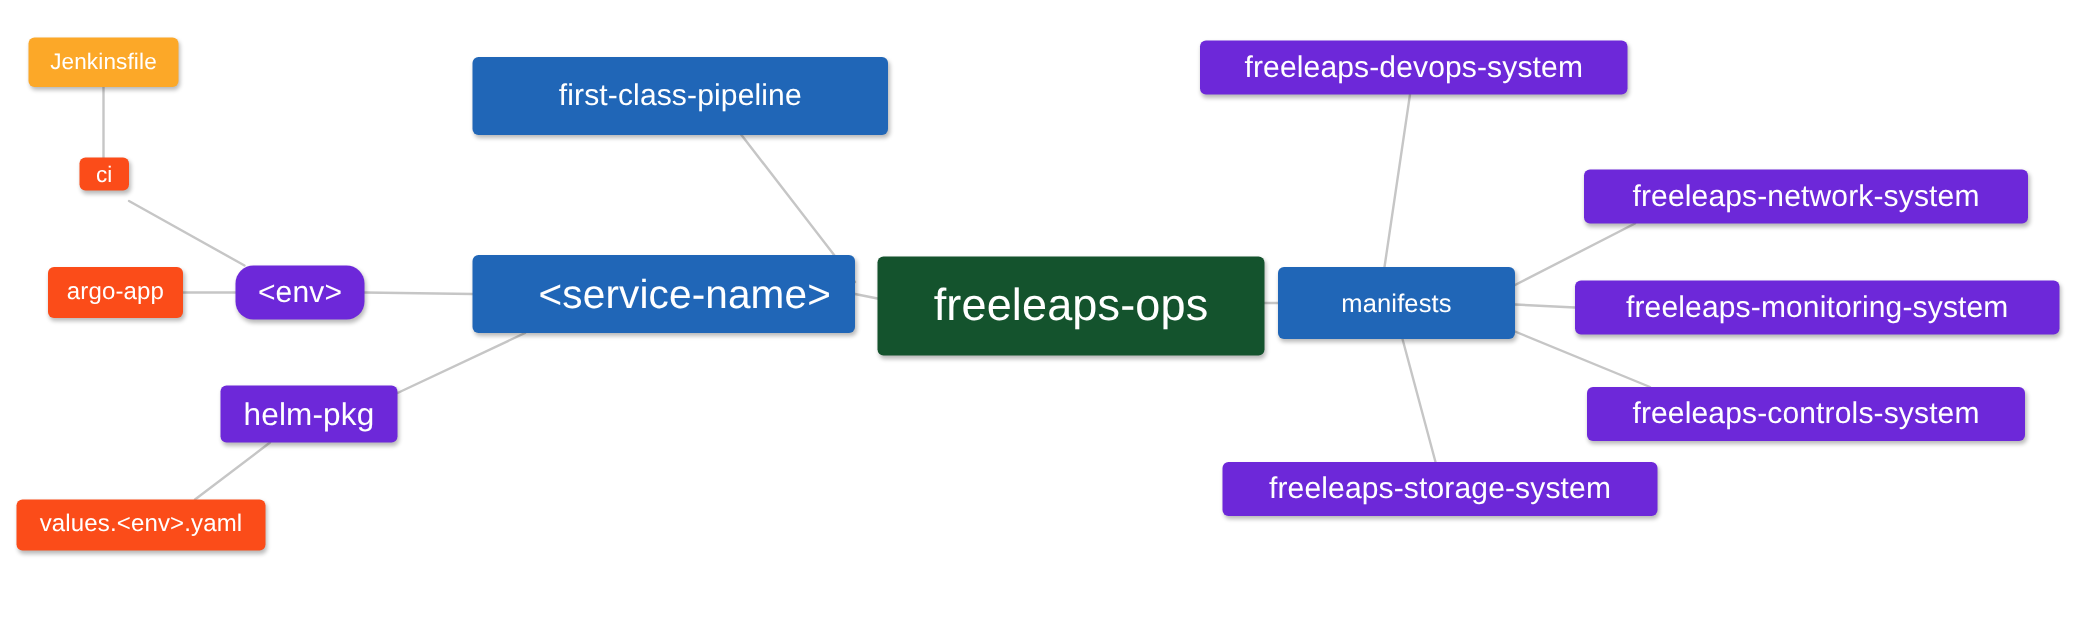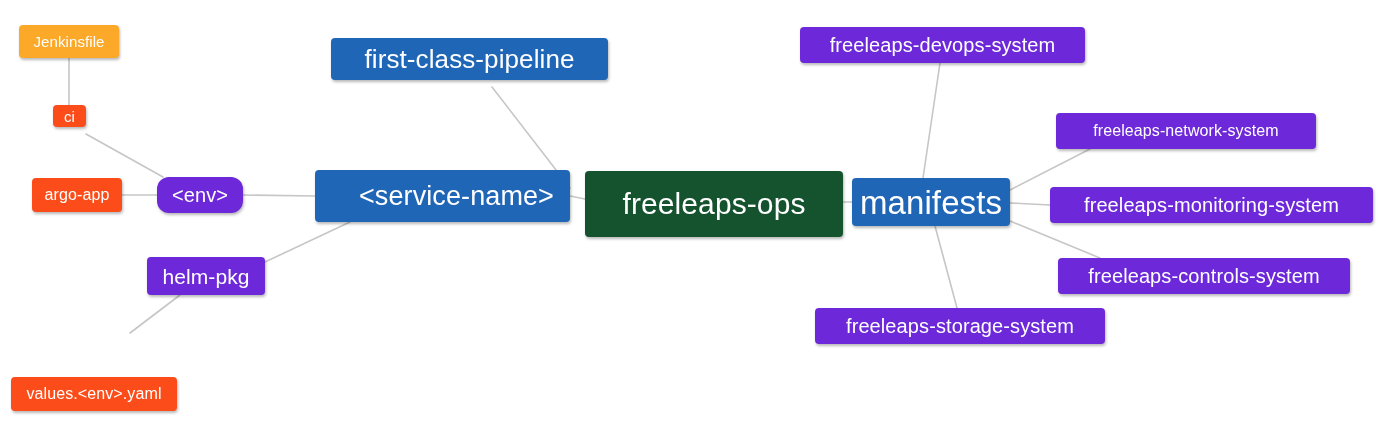--- a/index.html
+++ b/index.html
@@ -62,26 +62,26 @@
       <line x1="180" y1="295" x2="130" y2="333" stroke="#c6c6c6" stroke-width="1.6" stroke-linecap="round"></line>
       <line x1="843" y1="202" x2="852" y2="202" stroke="#c6c6c6" stroke-width="1.6" stroke-linecap="round"></line>
       <line x1="923" y1="178" x2="940" y2="63" stroke="#c6c6c6" stroke-width="1.6" stroke-linecap="round"></line>
       <line x1="1010" y1="190" x2="1090" y2="149" stroke="#c6c6c6" stroke-width="1.6" stroke-linecap="round"></line>
       <line x1="1010" y1="203" x2="1050" y2="205" stroke="#c6c6c6" stroke-width="1.6" stroke-linecap="round"></line>
       <line x1="1010" y1="221" x2="1100" y2="258" stroke="#c6c6c6" stroke-width="1.6" stroke-linecap="round"></line>
       <line x1="935" y1="226" x2="957" y2="308" stroke="#c6c6c6" stroke-width="1.6" stroke-linecap="round"></line>
     </svg>
 <div class="node node-root" style="left: 585px; top: 171px; width: 258px; height: 66px; font-size: 30px;">freeleaps-ops</div>
     <div class="node node-blue" style="left: 315px; top: 170px; width: 255px; height: 52px; font-size: 27px; padding-left: 28px;">&lt;service-name&gt;</div>
-    <div class="node node-blue" style="left: 315px; top: 38px; width: 277px; height: 42px; font-size: 26px; margin-left: 16px;">first-class-pipeline</div>
+    <div class="node node-blue" style="left: 315px; top: 38px; width: 277px; height: 52px; font-size: 20px;">first-class-pipeline</div>
     <div class="node node-green" style="left: 157px; top: 177px; width: 86px; height: 36px; font-size: 20px; border-radius: 12px;">&lt;env&gt;</div>
     <div class="node node-green" style="left: 147px; top: 257px; width: 118px; height: 38px; font-size: 21px;">helm-pkg</div>
     <div class="node node-red" style="left: 53px; top: 105px; width: 33px; height: 22px; font-size: 15px;">ci</div>
     <div class="node node-red" style="left: 32px; top: 178px; width: 90px; height: 34px; font-size: 16px;">argo-app</div>
     <div class="node node-orange" style="left: 19px; top: 25px; width: 100px; height: 33px; font-size: 15px;">Jenkinsfile</div>
-    <div class="node node-red" style="left: 11px; top: 333px; width: 166px; height: 34px; font-size: 16px; margin-top: 44px;">values.&lt;env&gt;.yaml</div>
-    <div class="node node-blue" style="left: 852px; top: 178px; width: 158px; height: 48px; font-size: 33px;">manifests</div>
+    <div class="node node-red" style="left: 11px; top: 333px; width: 166px; height: 34px; font-size: 16px;">values.&lt;env&gt;.yaml</div>
+    <div class="node node-blue" style="left: 852px; top: 178px; width: 158px; height: 48px; font-size: 17px;">manifests</div>
     <div class="node node-green" style="left: 800px; top: 27px; width: 285px; height: 36px; font-size: 20px;">freeleaps-devops-system</div>
-    <div class="node node-green" style="left: 1056px; top: 113px; width: 260px; height: 36px; font-size: 16px;">freeleaps-network-system</div>
+    <div class="node node-green" style="left: 1056px; top: 113px; width: 296px; height: 36px; font-size: 20px;">freeleaps-network-system</div>
     <div class="node node-green" style="left: 1050px; top: 187px; width: 323px; height: 36px; font-size: 20px;">freeleaps-monitoring-system</div>
     <div class="node node-green" style="left: 815px; top: 308px; width: 290px; height: 36px; font-size: 20px;">freeleaps-storage-system</div>
     <div class="node node-green" style="left: 1058px; top: 258px; width: 292px; height: 36px; font-size: 20px;">freeleaps-controls-system</div>
   </div>
 
 </body></html>

